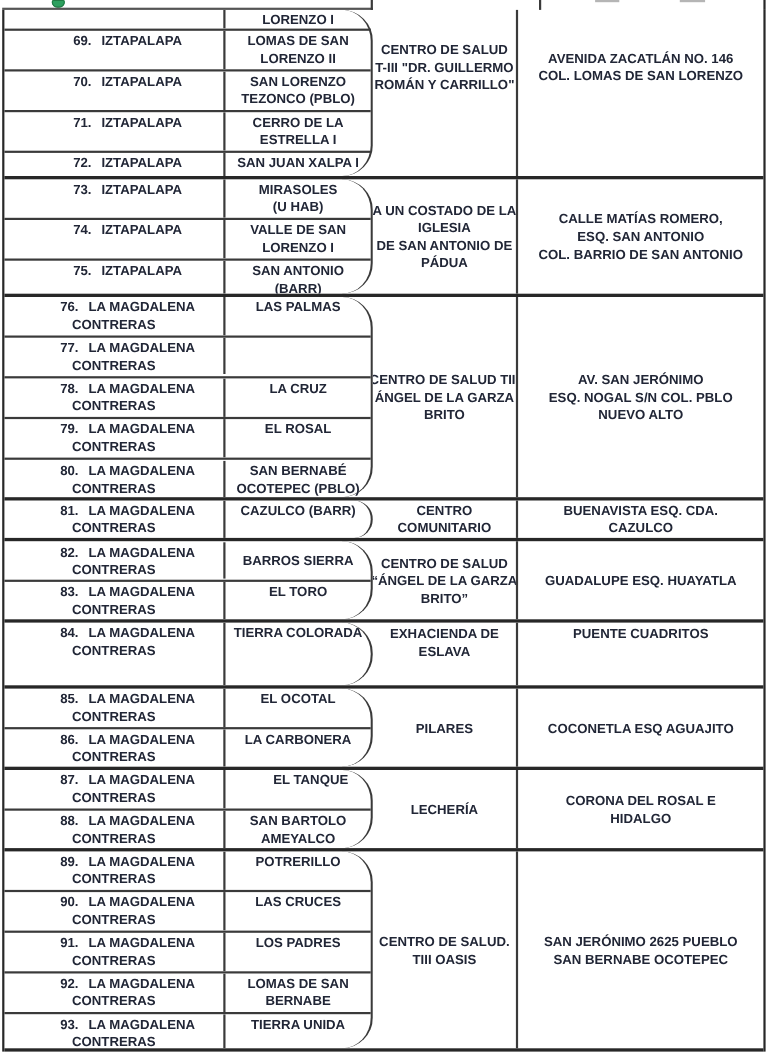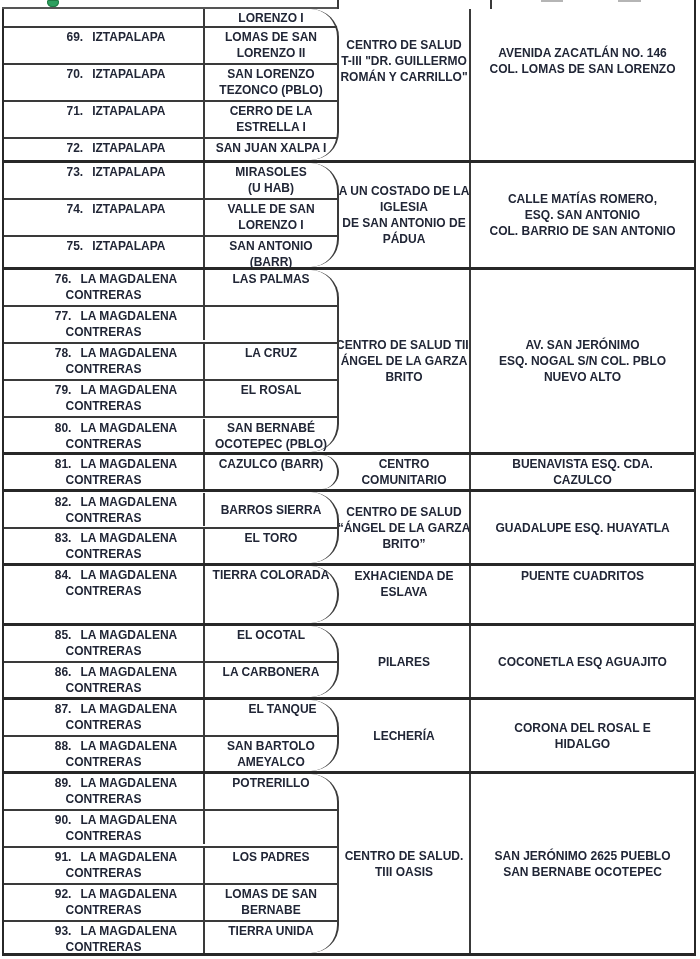--- a/index.html
+++ b/index.html
@@ -350,21 +350,21 @@
         <div class="left">
           <div class="subrow" style="height: 37px;">
             <div class="c1">
               <div class="line numline"><span class="num">89.</span><span>LA MAGDALENA</span></div>
               <div class="line">CONTRERAS</div>
             </div>
             <div class="c2">
               <div class="line">POTRERILLO</div>
             </div>
           </div>
-          <div class="subrow" style="height: 37px; flex-direction: column;">
+          <div class="subrow" style="height: 37px;">
             <div class="c1">
               <div class="line numline"><span class="num">90.</span><span>LA MAGDALENA</span></div>
               <div class="line">CONTRERAS</div>
             </div>
             <div class="c2">
               <div class="line">LAS CRUCES</div>
             </div>
           </div>
           <div class="subrow" style="height: 37px;">
             <div class="c1">

